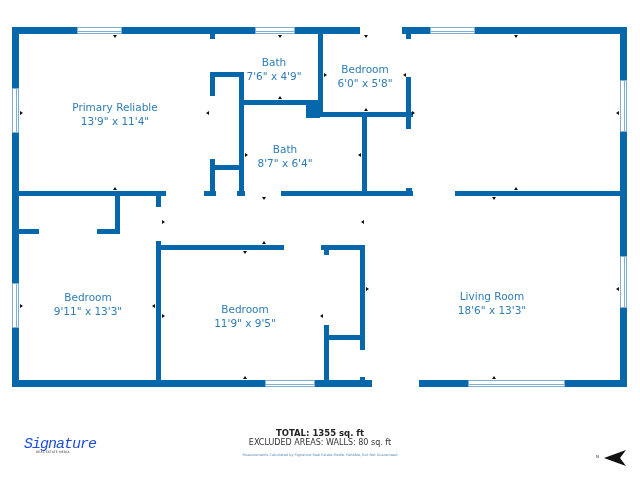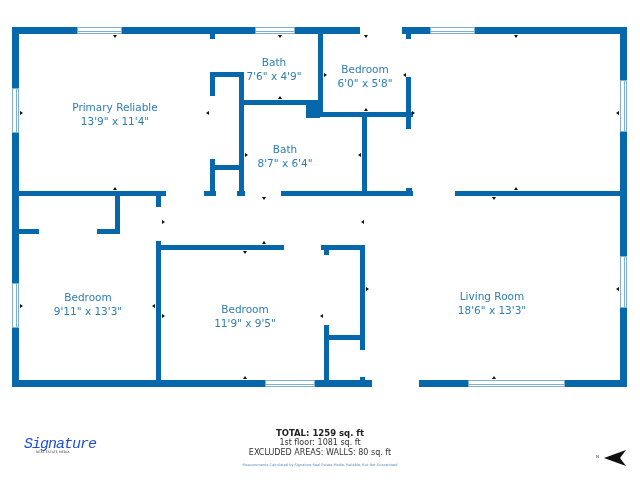--- a/index.html
+++ b/index.html
@@ -151,22 +151,21 @@
     <span class="dim">18'6" x 13'3"</span>
   </div>
 </div>
 
 <div class="logo">
   <span class="script">Signature</span>
   <span class="sub">REAL ESTATE MEDIA</span>
 </div>
 
 <div class="footer">
-  <div class="total">TOTAL: 1259 sq. ft</div>
-  <div class="line">1st floor: 1081 sq. ft</div>
+  <div class="total">TOTAL: 1355 sq. ft</div>
   <div class="line">EXCLUDED AREAS: WALLS: 80 sq. ft</div>
   <div class="disclaimer">Measurements Calculated by Signature Real Estate Media. Reliable, But Not Guaranteed</div>
 </div>
 
 <div class="compass">
   <span class="n">N</span>
   <svg width="36" height="20" viewBox="0 0 36 20" style="position:absolute;left:0;top:0;">
     <polygon points="8,10 30,2 24,10 30,18" fill="#111"></polygon>
   </svg>
 </div>

